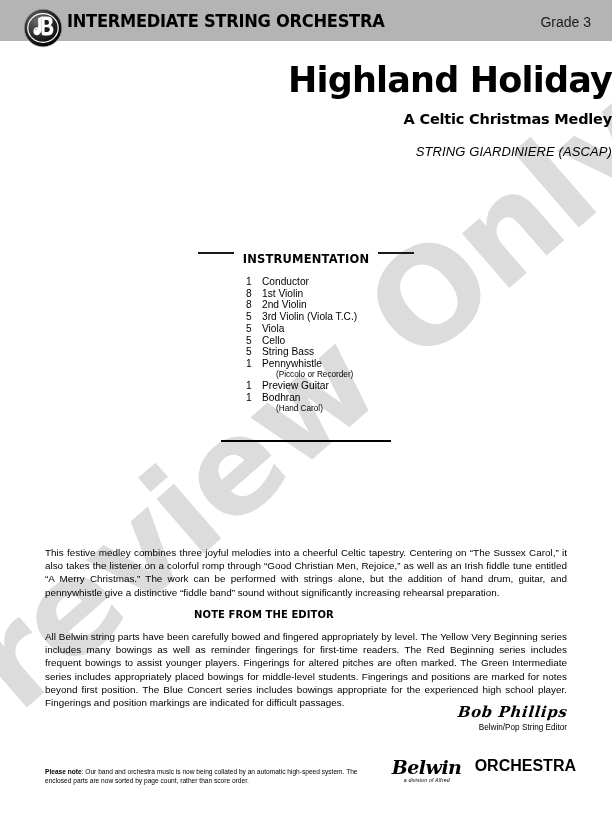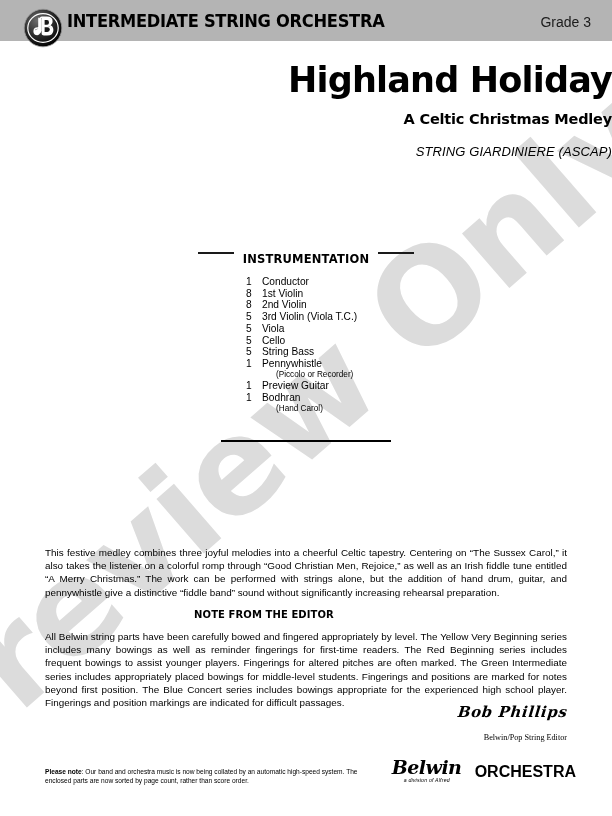--- a/index.html
+++ b/index.html
@@ -222,44 +222,43 @@
     font-family: "DejaVu Serif", serif;
     font-style: italic;
     font-weight: 700;
     font-size: 15px;
     letter-spacing: 0.6px;
     color: #000;
     transform: skewX(-6deg);
     transform-origin: right bottom;
   }
   #signature-role {
-    margin-top: 12px;
+    margin-top: 2px;
     font-size: 8.2px;
     color: #000;
-    font-family: Liberation Serif, serif;
   }
 
   
   #footer-note {
     position: absolute;
     left: 45px;
     top: 767px;
     width: 320px;
     font-size: 6.6px;
     line-height: 9px;
     color: #000;
   }
   #footer-note b { font-weight: 700; }
 
   #footer-logo {
     position: absolute;
     right: 36px;
     top: 757px;
     display: flex;
-    align-items: flex-end;
+    align-items: flex-start;
     gap: 5px;
   }
   #footer-logo-mark {
     position: relative;
     width: 78px;
     height: 30px;
   }
   #footer-logo-belwin {
     position: absolute;
     left: 0;

